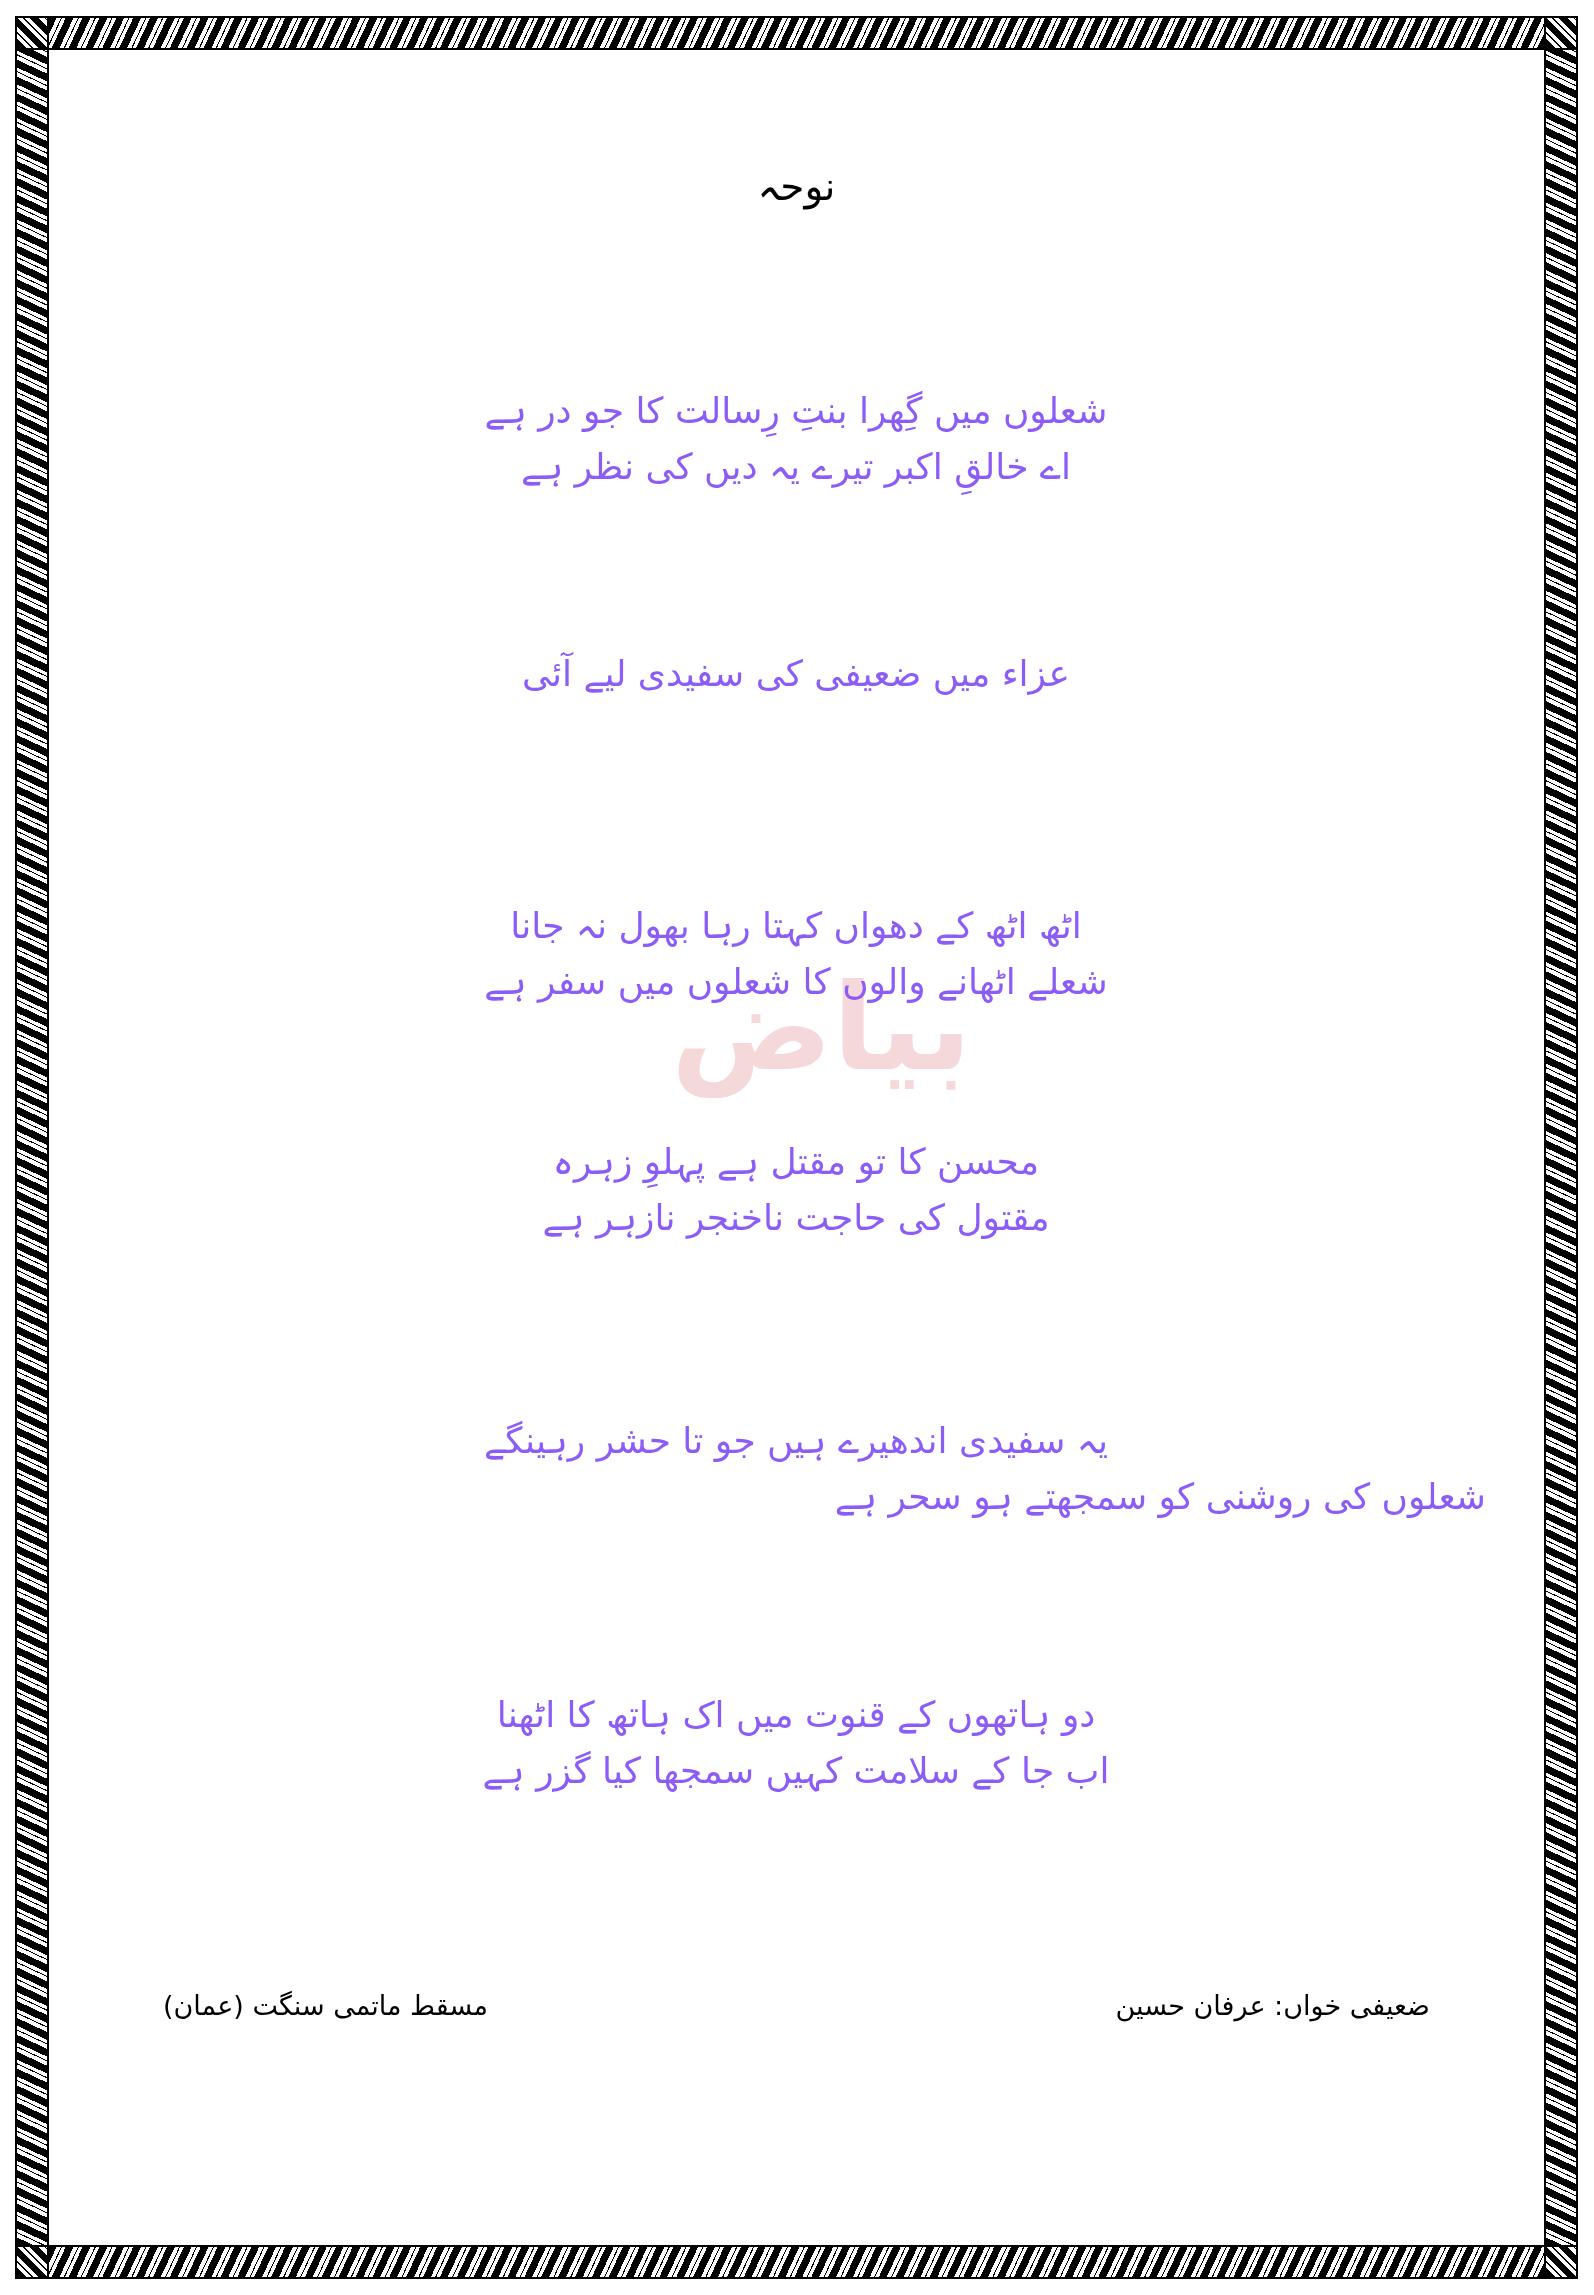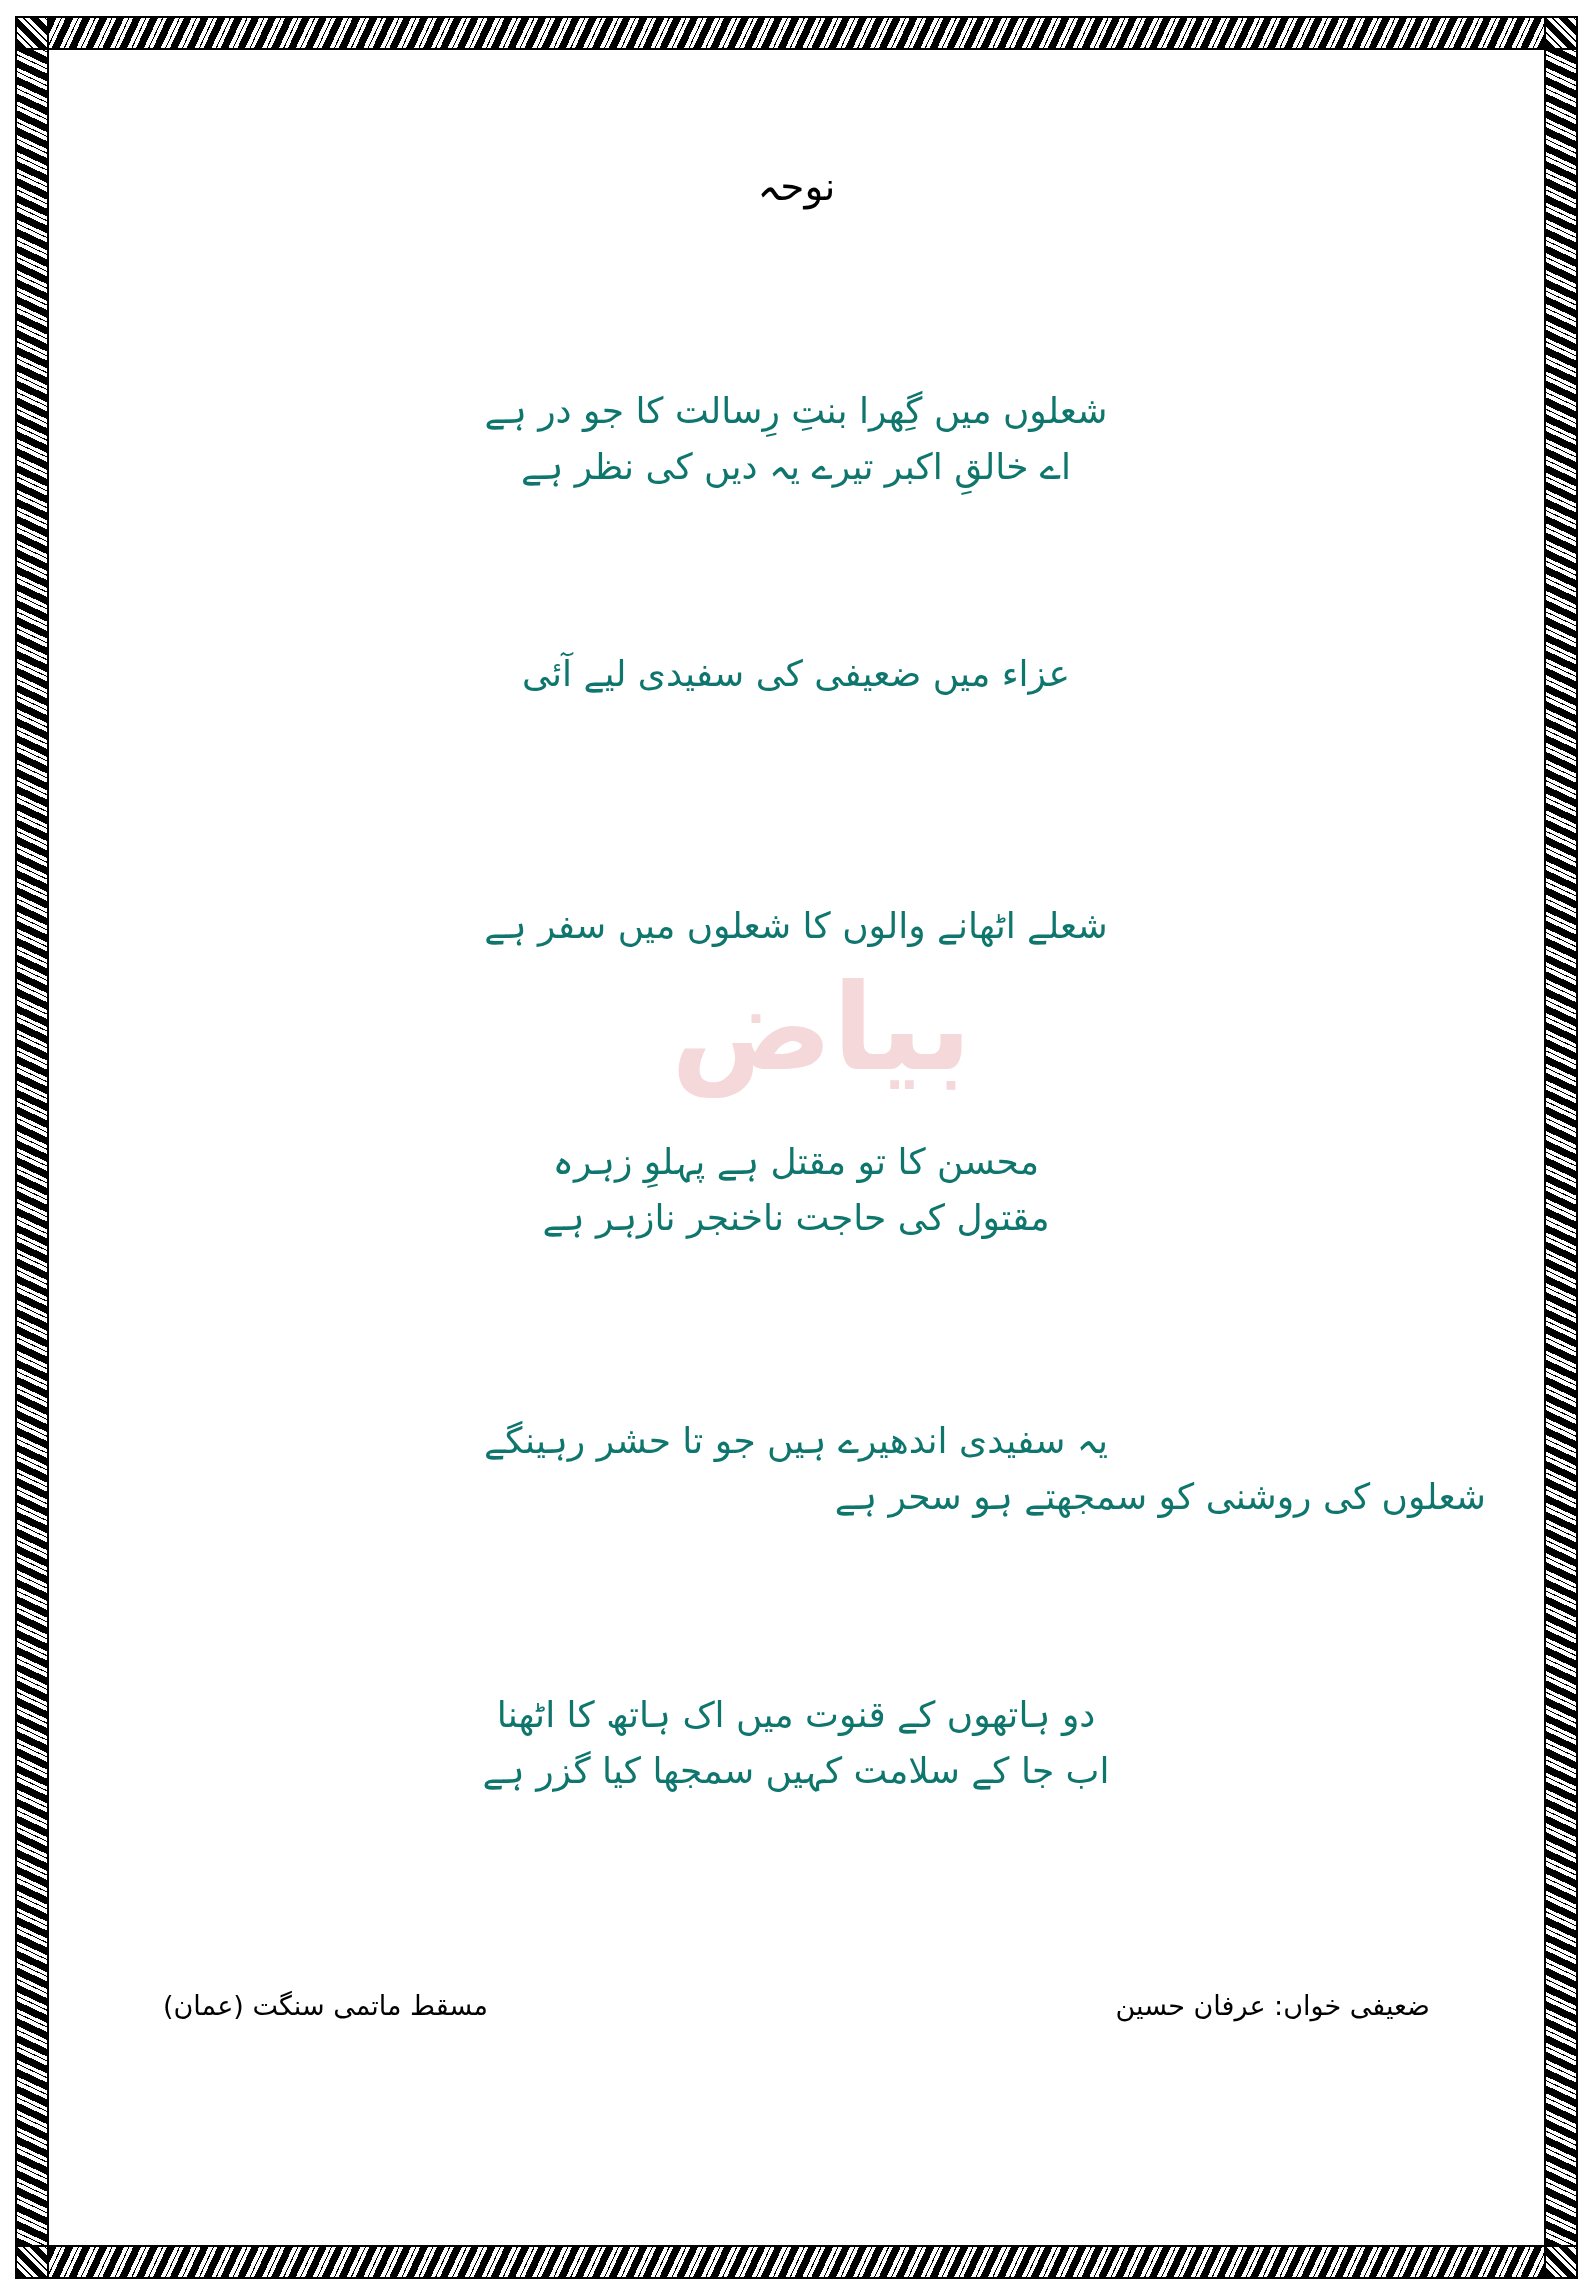--- a/index.html
+++ b/index.html
@@ -141,21 +141,21 @@
   .stanza {
     position: absolute;
     width: 1424px;
     left: 85px;
     color: #000;
   }
   .verse {
     font-size: 36px;
     line-height: 1.55;
     white-space: nowrap;
-    color: #0f766e;
+    color: #8b5cf6;
     font-family: "DejaVu Sans", sans-serif;
   }
   .align-center { text-align: center; }
   .align-right  { text-align: right; padding-right: 22px; }
   .align-wide   { text-align: center; }
 
   .s1 { top: 383px; }
   .s2 { top: 646px; }
   .s3 { top: 898px; }
   .s4 { top: 1134px; }
@@ -203,20 +203,21 @@
     <div class="stanza s1">
       <div class="verse align-center">شعلوں میں گِھرا بنتِ رِسالت کا جو در ہے</div>
       <div class="verse align-center">اے خالقِ اکبر تیرے یہ دیں کی نظر ہے</div>
     </div>
 
     <div class="stanza s2">
       <div class="verse align-center">عزاء میں ضعیفی کی سفیدی لیے آئی</div>
     </div>
 
     <div class="stanza s3">
+      <div class="verse align-wide">اٹھ اٹھ کے دھواں کہتا رہا بھول نہ جانا</div>
       <div class="verse align-wide">شعلے اٹھانے والوں کا شعلوں میں سفر ہے</div>
     </div>
 
     <div class="stanza s4">
       <div class="verse align-center">محسن کا تو مقتل ہے پہلوِ زہرہ</div>
       <div class="verse align-center">مقتول کی حاجت ناخنجر نازہر ہے</div>
     </div>
 
     <div class="stanza s5">
       <div class="verse align-center">یہ سفیدی اندھیرے ہیں جو تا حشر رہینگے</div>

